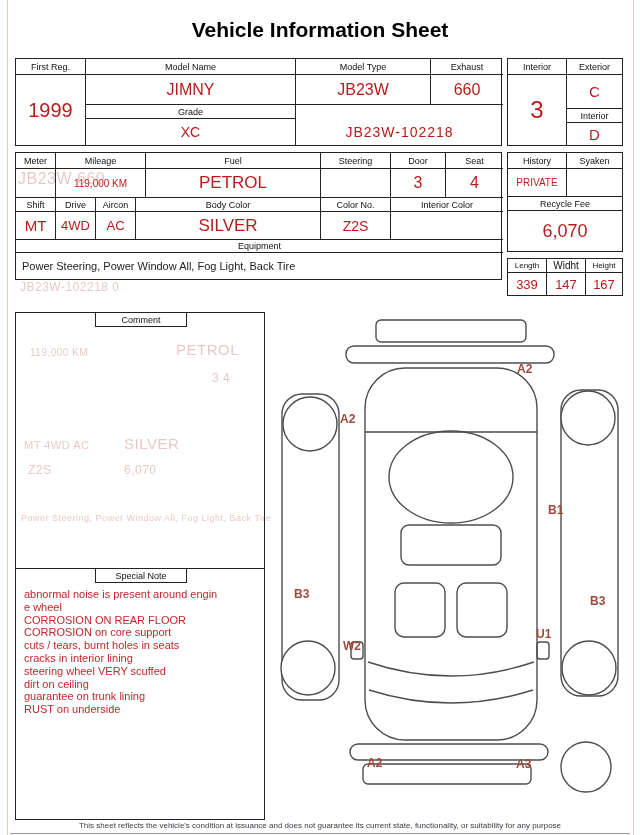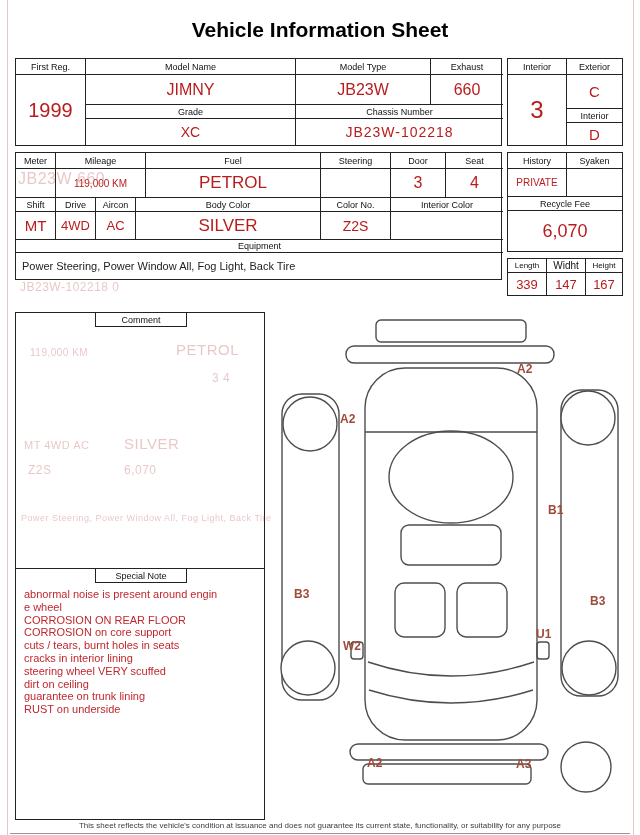--- a/index.html
+++ b/index.html
@@ -40,21 +40,20 @@
 
   <div class="box" style="left:15px;top:58px;width:487px;height:88px">
     <div class="cell hdr br bb" style="left:0;top:0;width:70px;height:16px">First Reg.</div>
     <div class="cell val br" style="left:0;top:16px;width:70px;height:70px;font-size:20px">1999</div>
     <div class="cell hdr br bb" style="left:70px;top:0;width:210px;height:16px">Model Name</div>
     <div class="cell val br bb" style="left:70px;top:16px;width:210px;height:30px;font-size:16px">JIMNY</div>
     <div class="cell hdr br bb" style="left:70px;top:46px;width:210px;height:14px">Grade</div>
     <div class="cell val br" style="left:70px;top:60px;width:210px;height:26px;font-size:14px">XC</div>
     <div class="cell hdr br bb" style="left:280px;top:0;width:135px;height:16px">Model Type</div>
     <div class="cell val br bb" style="left:280px;top:16px;width:135px;height:30px;font-size:16px">JB23W</div>
-    <div class="cell hdr bb" style="left:280px;top:46px;width:207px;height:14px">Chassis Number</div>
     <div class="cell val" style="left:280px;top:60px;width:207px;height:26px;font-size:14px;letter-spacing:1px">JB23W-102218</div>
     <div class="cell hdr bb" style="left:415px;top:0;width:72px;height:16px">Exhaust</div>
     <div class="cell val bb" style="left:415px;top:16px;width:72px;height:30px;font-size:16px">660</div>
   </div>
 
   <div class="box" style="left:507px;top:58px;width:116px;height:88px">
     <div class="cell hdr br bb" style="left:0;top:0;width:59px;height:16px">Interior</div>
     <div class="cell val br" style="left:0;top:16px;width:59px;height:70px;font-size:24px">3</div>
     <div class="cell hdr bb" style="left:59px;top:0;width:55px;height:16px">Exterior</div>
     <div class="cell val bb" style="left:59px;top:16px;width:55px;height:34px;font-size:15px">C</div>

